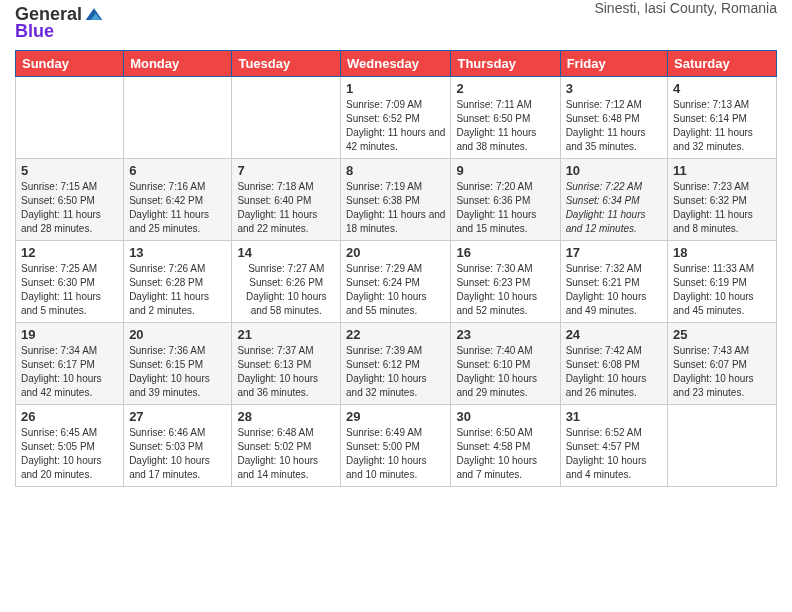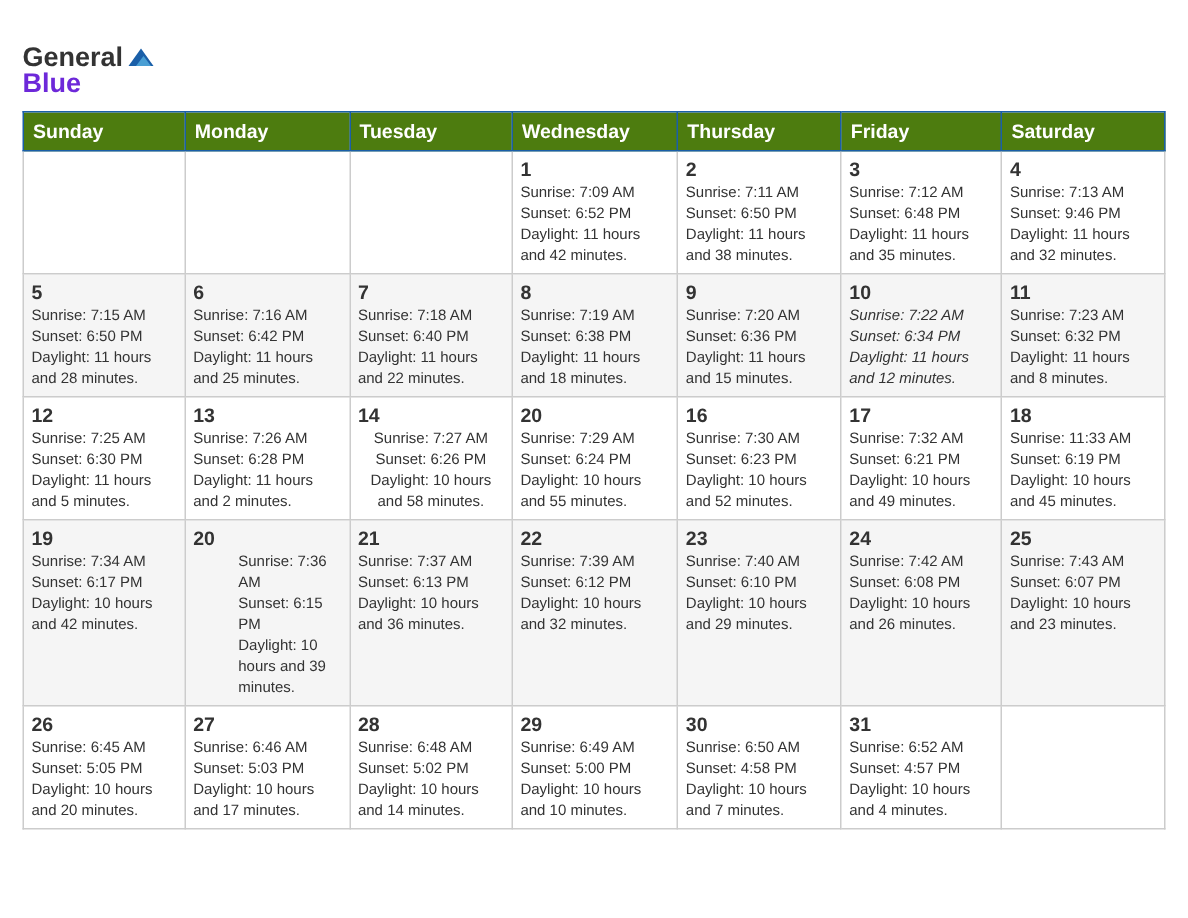--- a/index.html
+++ b/index.html
@@ -6,21 +6,21 @@
     body {
       font-family: Arial, sans-serif;
       background: #fff;
       width: 792px;
       height: 612px;
       overflow: hidden;
     }
     .page {
       width: 792px;
       min-height: 612px;
-      padding: 24px 15px 10px 15px;
+      padding: 0 15px 10px 15px;
       border-radius: 13px;
     }
     .header {
       display: flex;
       justify-content: space-between;
       align-items: flex-start;
       margin-bottom: 8px;
     }
     .logo {
       display: flex;
@@ -52,21 +52,21 @@
     }
     .subtitle {
       font-size: 14px;
       color: #555;
     }
     .calendar {
       width: 100%;
       border-collapse: collapse;
     }
     .calendar th {
-      background-color: #4d7c0f;
+      background-color: #ef4444;
       color: #fff;
       text-align: left;
       padding: 5px 6px;
       font-size: 13px;
       border: 1px solid #1a5fa8;
     }
     .calendar td {
       vertical-align: top;
       border: 1px solid #ccc;
       padding: 4px 5px;
@@ -105,20 +105,21 @@
           <span class="logo-text-general">General</span>
           <svg class="logo-icon" viewBox="0 0 24 24" xmlns="http://www.w3.org/2000/svg">
             <polygon points="2,18 12,4 22,18" fill="#1a5fa8"></polygon>
             <polygon points="8,18 14,10 20,18" fill="#4a9fd4"></polygon>
           </svg>
         </div>
         <span class="logo-text-blue" style="margin-top:-4px;">Blue</span>
       </div>
     </div>
     <div class="title-block">
+      <div class="subtitle">Sinesti, Iasi County, Romania</div>
     </div>
   </div>
 
   <table class="calendar">
     <thead>
       <tr>
       <th>Sunday</th>
           <th>Monday</th>
           <th>Tuesday</th>
           <th>Wednesday</th>
@@ -146,21 +147,21 @@
           </td>
           <td>
             <div class="day-number">3</div>
             <div class="day-info" style="white-space: pre-line;">Sunrise: 7:12 AM
 Sunset: 6:48 PM
 Daylight: 11 hours and 35 minutes.</div>
           </td>
           <td>
             <div class="day-number">4</div>
             <div class="day-info" style="white-space: pre-line;">Sunrise: 7:13 AM
-Sunset: 9:46 PM
+Sunset: 6:14 PM
 Daylight: 11 hours and 32 minutes.</div>
           </td>
         </tr>
         <tr class="row-even">
           <td>
             <div class="day-number">5</div>
             <div class="day-info" style="white-space: pre-line;">Sunrise: 7:15 AM
 Sunset: 6:50 PM
 Daylight: 11 hours and 28 minutes.</div>
           </td>
@@ -247,21 +248,21 @@
         </tr>
         <tr class="row-even">
           <td>
             <div class="day-number">19</div>
             <div class="day-info" style="white-space: pre-line;">Sunrise: 7:34 AM
 Sunset: 6:17 PM
 Daylight: 10 hours and 42 minutes.</div>
           </td>
           <td>
             <div class="day-number">20</div>
-            <div class="day-info" style="white-space: pre-line; margin-left: 30px;">Sunrise: 7:36 AM
+            <div class="day-info" style="white-space: pre-line;">Sunrise: 7:36 AM
 Sunset: 6:15 PM
 Daylight: 10 hours and 39 minutes.</div>
           </td>
           <td>
             <div class="day-number">21</div>
             <div class="day-info" style="white-space: pre-line;">Sunrise: 7:37 AM
 Sunset: 6:13 PM
 Daylight: 10 hours and 36 minutes.</div>
           </td>
           <td>

